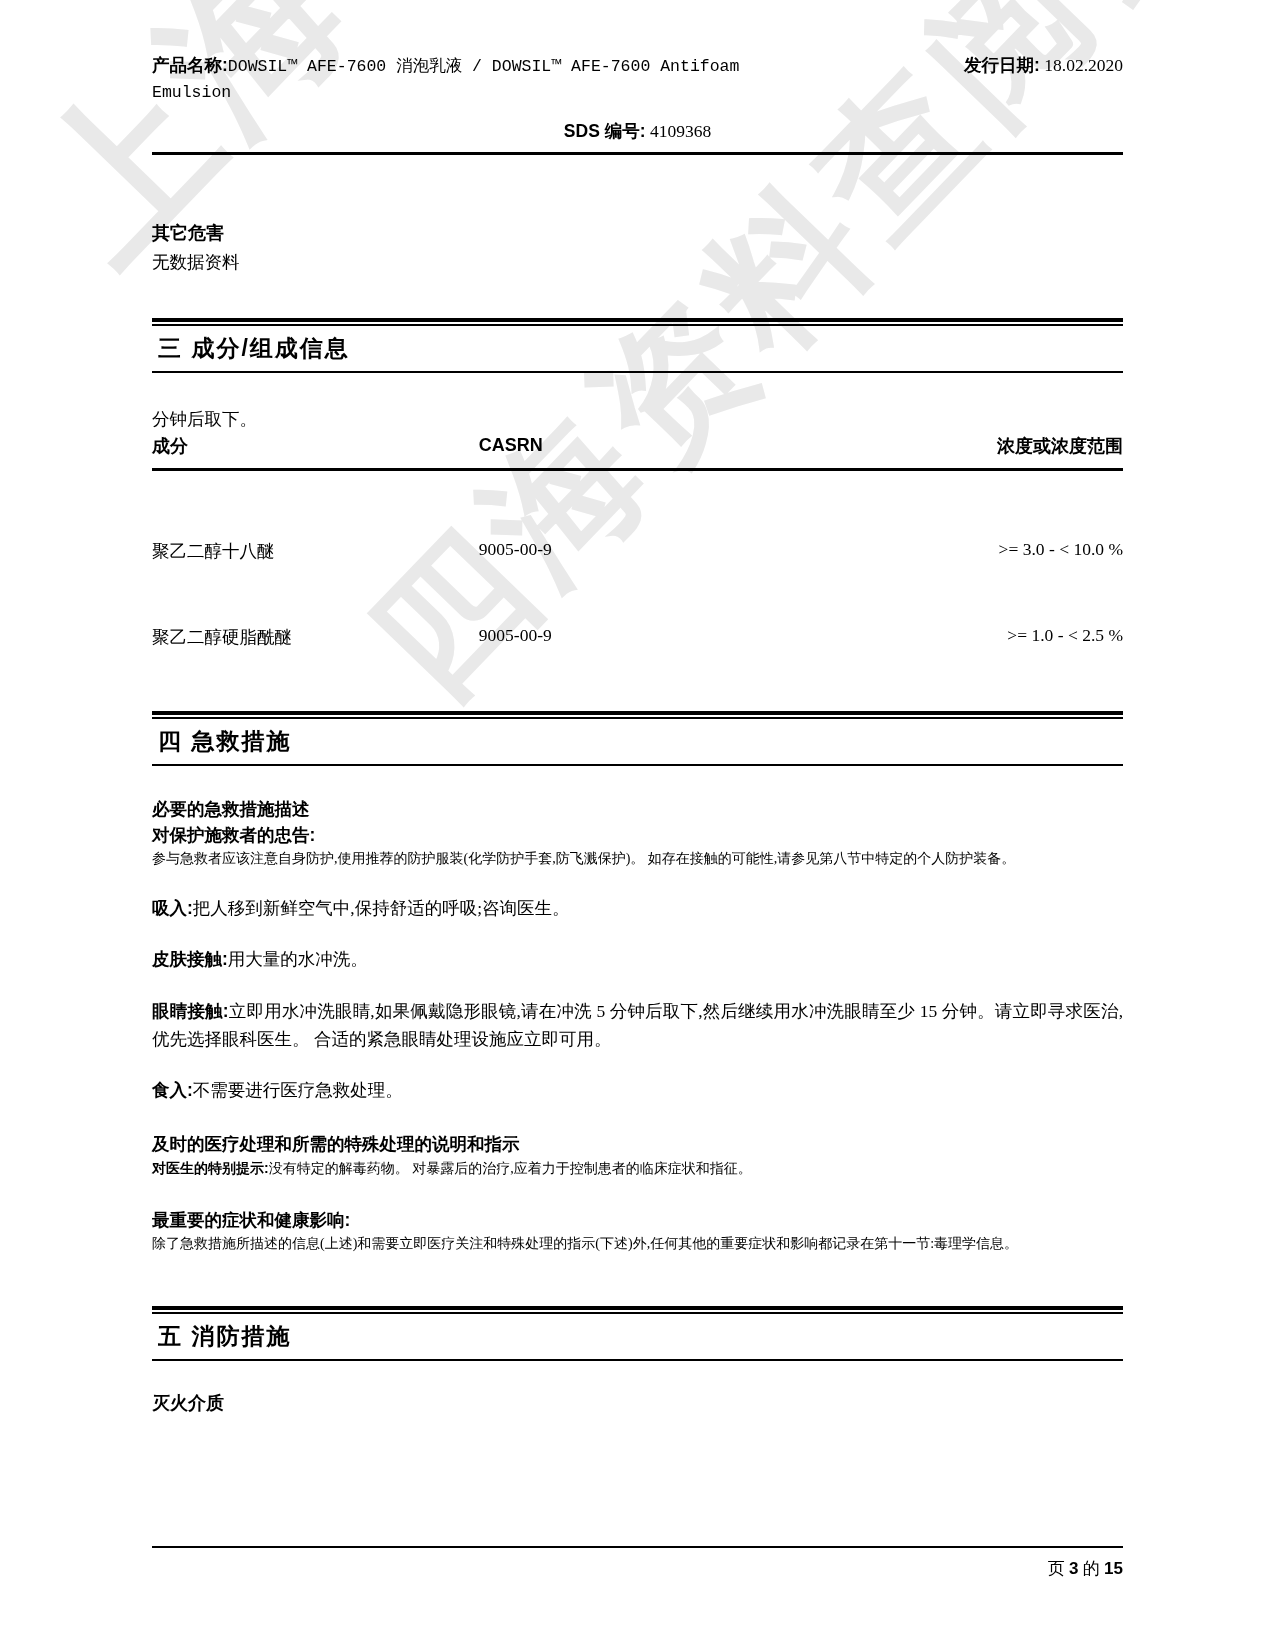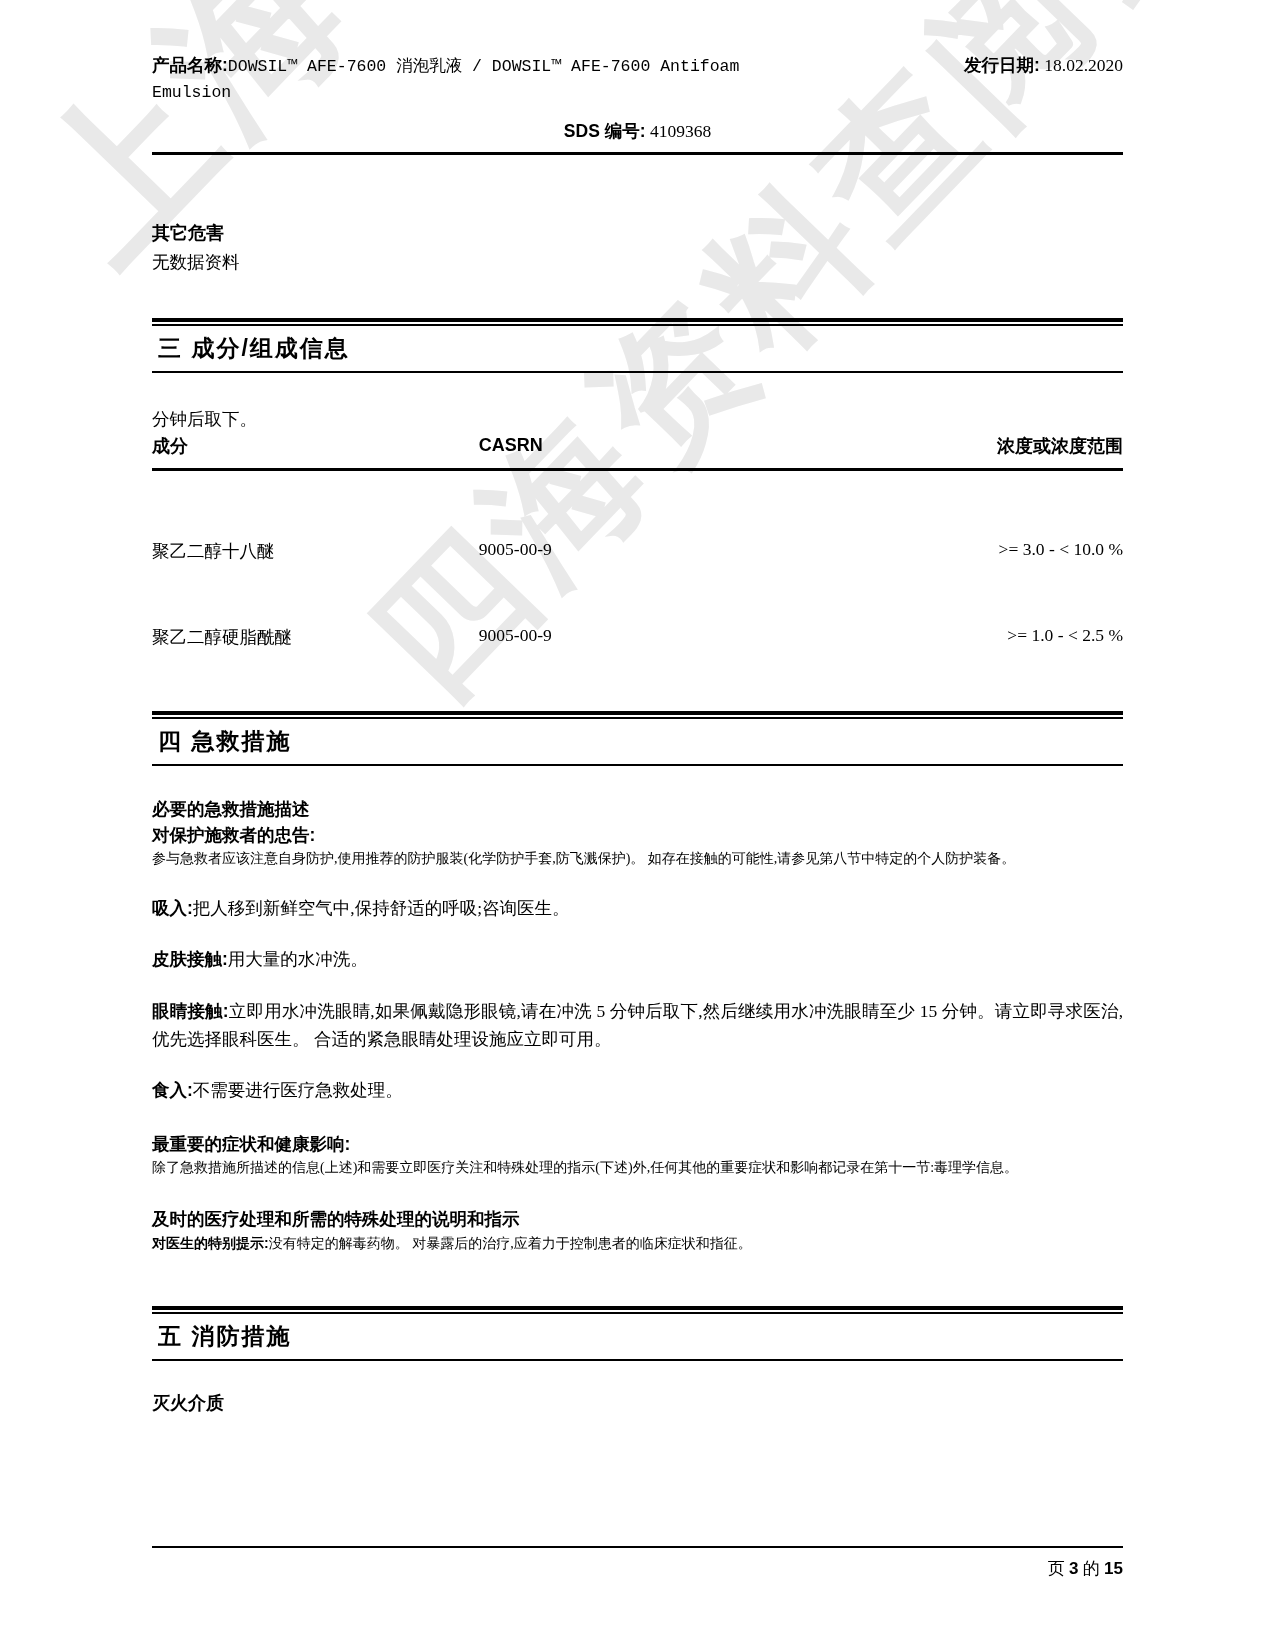--- a/index.html
+++ b/index.html
@@ -322,29 +322,29 @@
 
       <div class="fa-item">
         <span class="lbl">眼睛接触:</span><span>立即用水冲洗眼睛,如果佩戴隐形眼镜,请在冲洗 5 分钟后取下,然后继续用水冲洗眼睛至少 15 分钟。请立即寻求医治,优先选择眼科医生。 合适的紧急眼睛处理设施应立即可用。</span>
       </div>
 
       <div class="fa-item">
         <span class="lbl">食入:</span><span>不需要进行医疗急救处理。</span>
       </div>
 
       <div class="fa-sub">
-        <div class="fa-head">最重要的症状和健康影响:</div>
-        <div class="fa-para">除了急救措施所描述的信息(上述)和需要立即医疗关注和特殊处理的指示(下述)外,任何其他的重要症状和影响都记录在第十一节:毒理学信息。</div>
-      </div>
-
-      <div class="fa-sub">
         <div class="fa-head">及时的医疗处理和所需的特殊处理的说明和指示</div>
         <div class="fa-para">
           <span class="lbl bold-cn">对医生的特别提示:</span><span>没有特定的解毒药物。 对暴露后的治疗,应着力于控制患者的临床症状和指征。</span>
         </div>
+      </div>
+
+      <div class="fa-sub">
+        <div class="fa-head">最重要的症状和健康影响:</div>
+        <div class="fa-para">除了急救措施所描述的信息(上述)和需要立即医疗关注和特殊处理的指示(下述)外,任何其他的重要症状和影响都记录在第十一节:毒理学信息。</div>
       </div>
     </div>
 
     <div class="section-head" style="margin-top:50px">
       <div class="bar-top"></div>
       <div class="title">五  消防措施</div>
       <div class="bar-bot"></div>
     </div>
 
     <div class="five-body">

